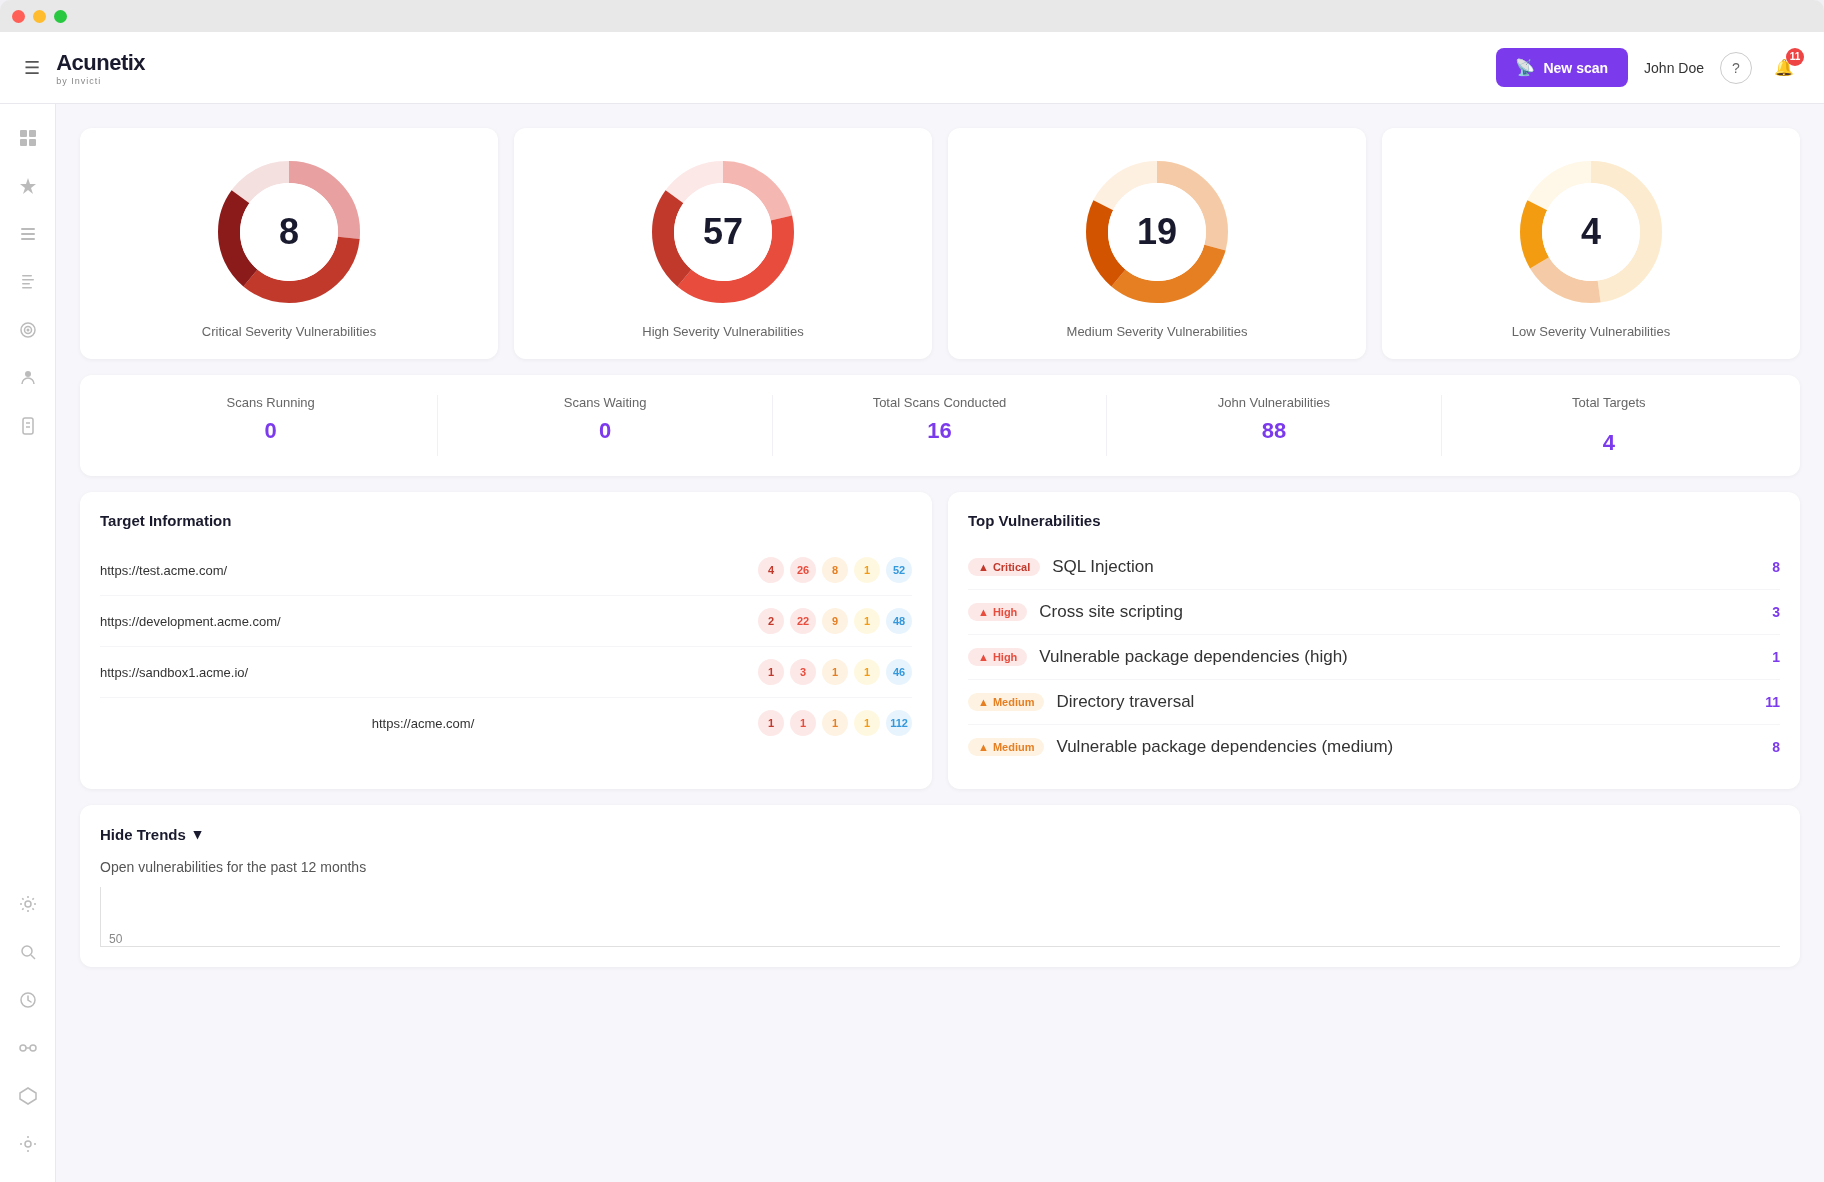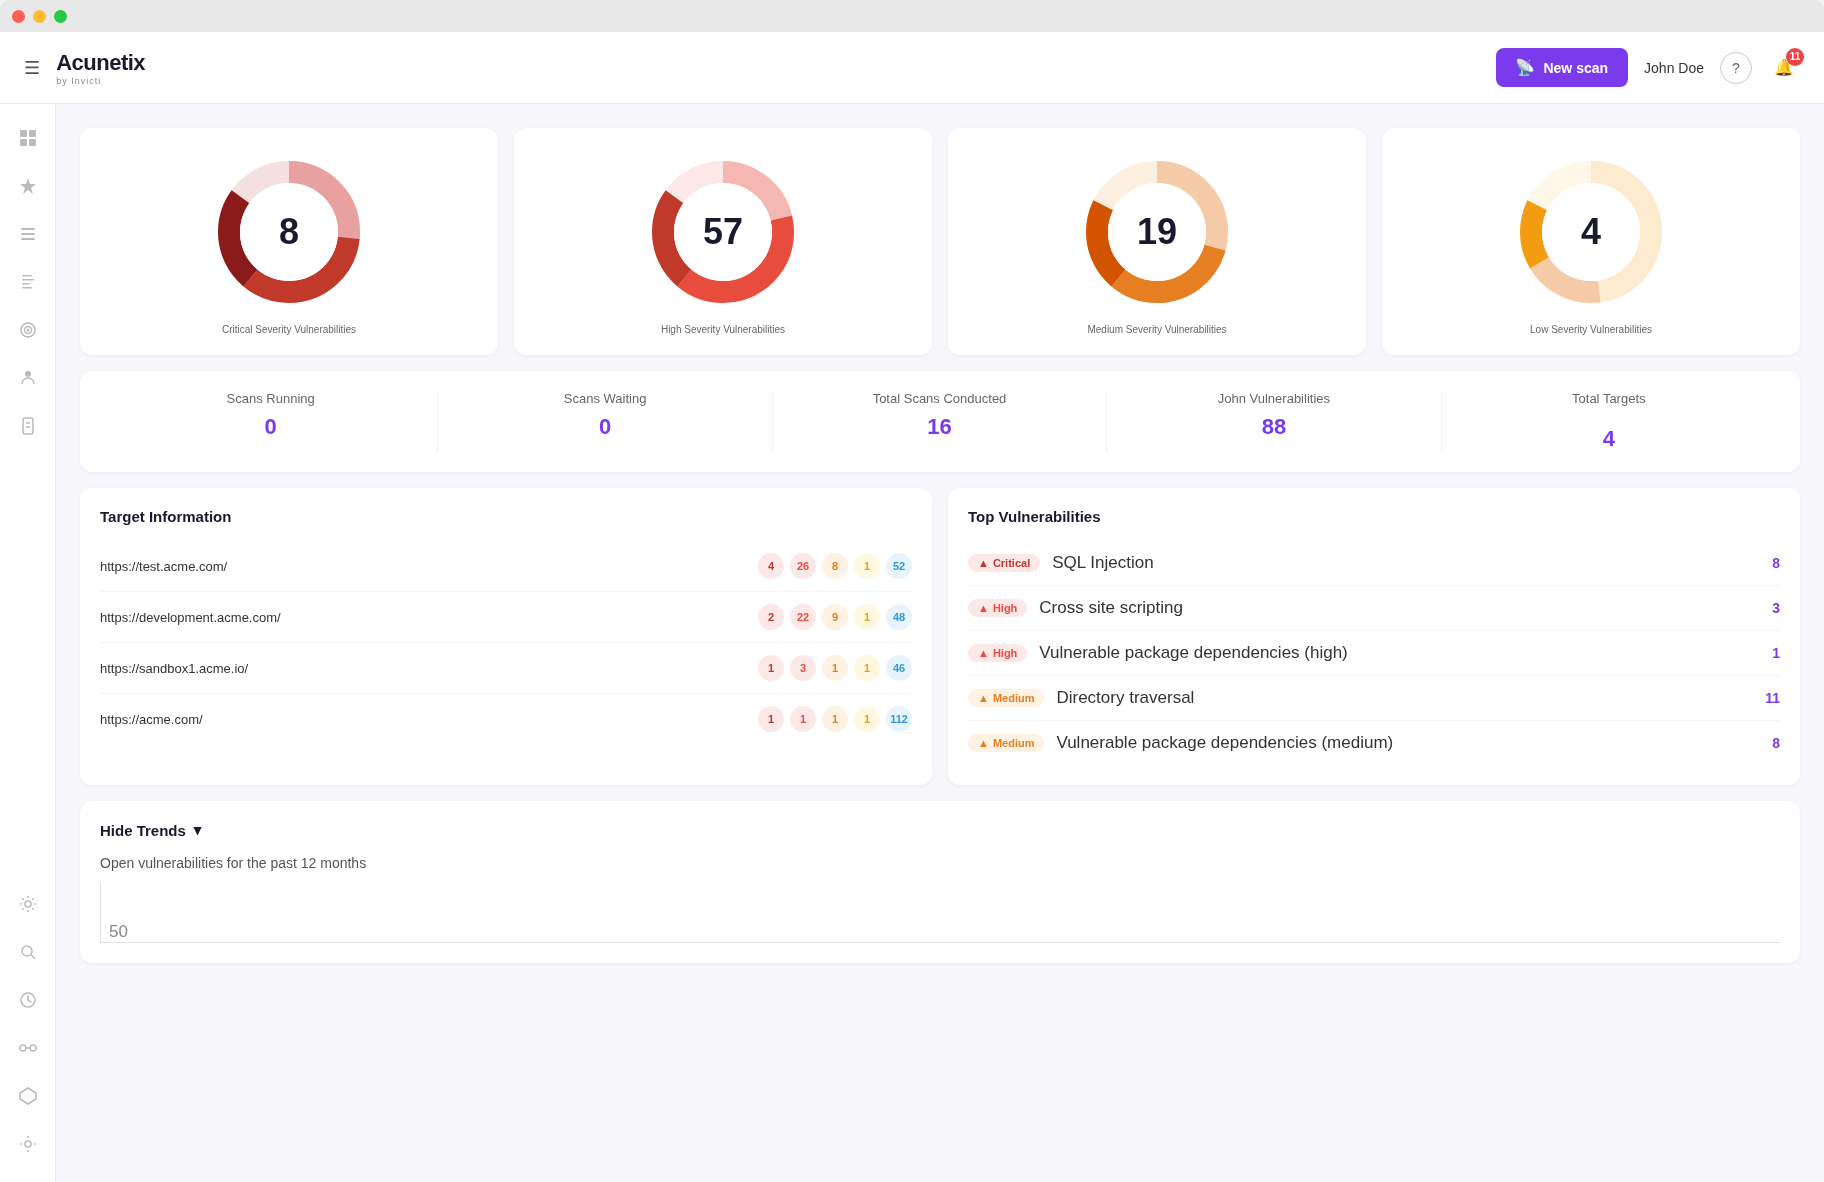--- a/index.html
+++ b/index.html
@@ -118,21 +118,21 @@
       align-items: center;
       box-shadow: 0 1px 4px rgba(0,0,0,0.05);
     }
     .donut-container {
       position: relative;
       width: 160px;
       height: 160px;
       margin-bottom: 12px;
     }
     .donut-label {
-      font-size: 10px;
+      font-size: 13px;
       color: #666;
       text-align: left;
     }
     .donut-number {
       position: absolute;
       top: 50%;
       left: 50%;
       transform: translate(-50%, -50%);
       font-size: 36px;
       font-weight: 700;
@@ -181,21 +181,21 @@
     }
 
     
     .target-row {
       display: flex;
       align-items: center;
       padding: 12px 0;
       border-bottom: 1px solid #f5f5f8;
       gap: 12px;
     }
-    .target-row:last-child { border-bottom: none; }
+    .target-row:last-child { border-bottom: none; text-align: center; }
     .target-url { font-size: 13px; color: #333; flex: 1; }
     .badges { display: flex; gap: 6px; align-items: center; }
     .badge {
       width: 26px;
       height: 26px;
       border-radius: 50%;
       display: flex;
       align-items: center;
       justify-content: center;
       font-size: 11px;
@@ -243,21 +243,21 @@
       margin-bottom: 16px;
       cursor: pointer;
     }
     .trends-card {
       background: #fff;
       border-radius: 12px;
       padding: 20px;
       box-shadow: 0 1px 4px rgba(0,0,0,0.05);
     }
     .trends-subtitle { font-size: 14px; color: #555; margin-bottom: 12px; }
-    .chart-label { font-size: 17px; color: #888; }
+    .chart-label { font-size: 12px; color: #888; }
   </style>
 </head>
 <body>
 
 <div class="window-chrome">
   <div class="traffic-light tl-red"></div>
   <div class="traffic-light tl-yellow"></div>
   <div class="traffic-light tl-green"></div>
 </div>
 

